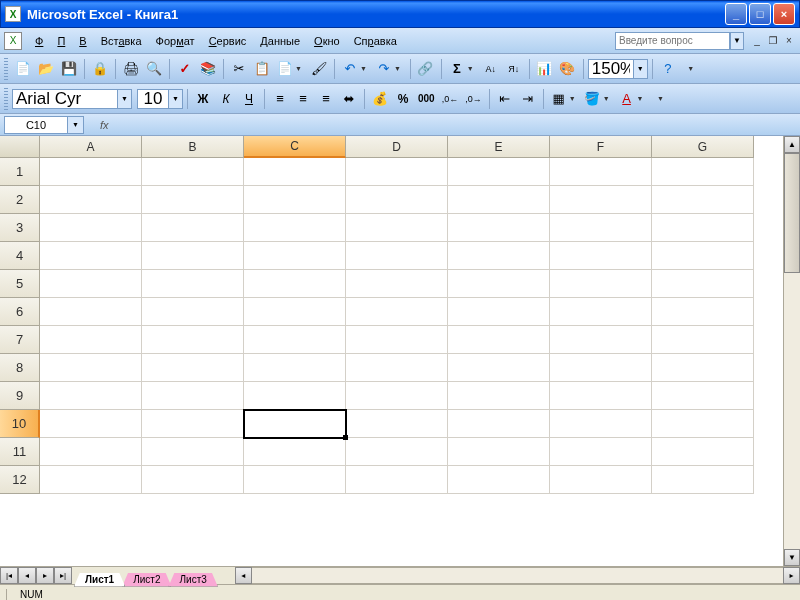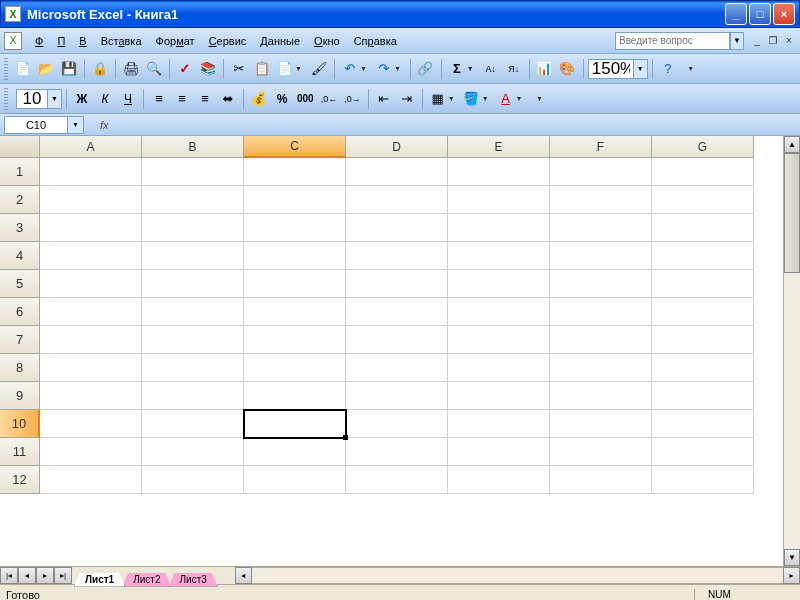--- a/index.html
+++ b/index.html
@@ -197,20 +197,24 @@
   <div class="tb-btn">
       <span class="ico" style="color:#06c">?</span>
     </div>
   <div class="tb-btn">
       <span class="tb-dd">▼</span>
     </div>
 </div>
 
 <div class="toolbar">
   <div class="tb-grip"></div>
+  <div class="tb-combo" style="width:120px">
+    <input style="width: 104px;" value="Arial Cyr">
+    <div class="dd">▼</div>
+  </div>
   <div class="tb-combo" style="width:46px;margin-left:4px">
     <input style="width: 30px; text-align: center;" value="10">
     <div class="dd">▼</div>
   </div>
   <div class="tb-sep"></div>
   <div class="tb-btn">
       <b>Ж</b>
     </div>
   <div class="tb-btn">
       <i>К</i>
@@ -440,16 +444,15 @@
       <div class="stab">Лист3</div>
     </div>
   <div class="hscroll">
     <div class="sbtn">◂</div>
     <div class="strack"></div>
     <div class="sbtn">▸</div>
   </div>
 </div>
 
 <div class="statusbar">
-  <span class="ready">Готово</span>
   <span class="ind">NUM</span>
   <span class="ind"></span>
 </div>
 
 </body></html>

